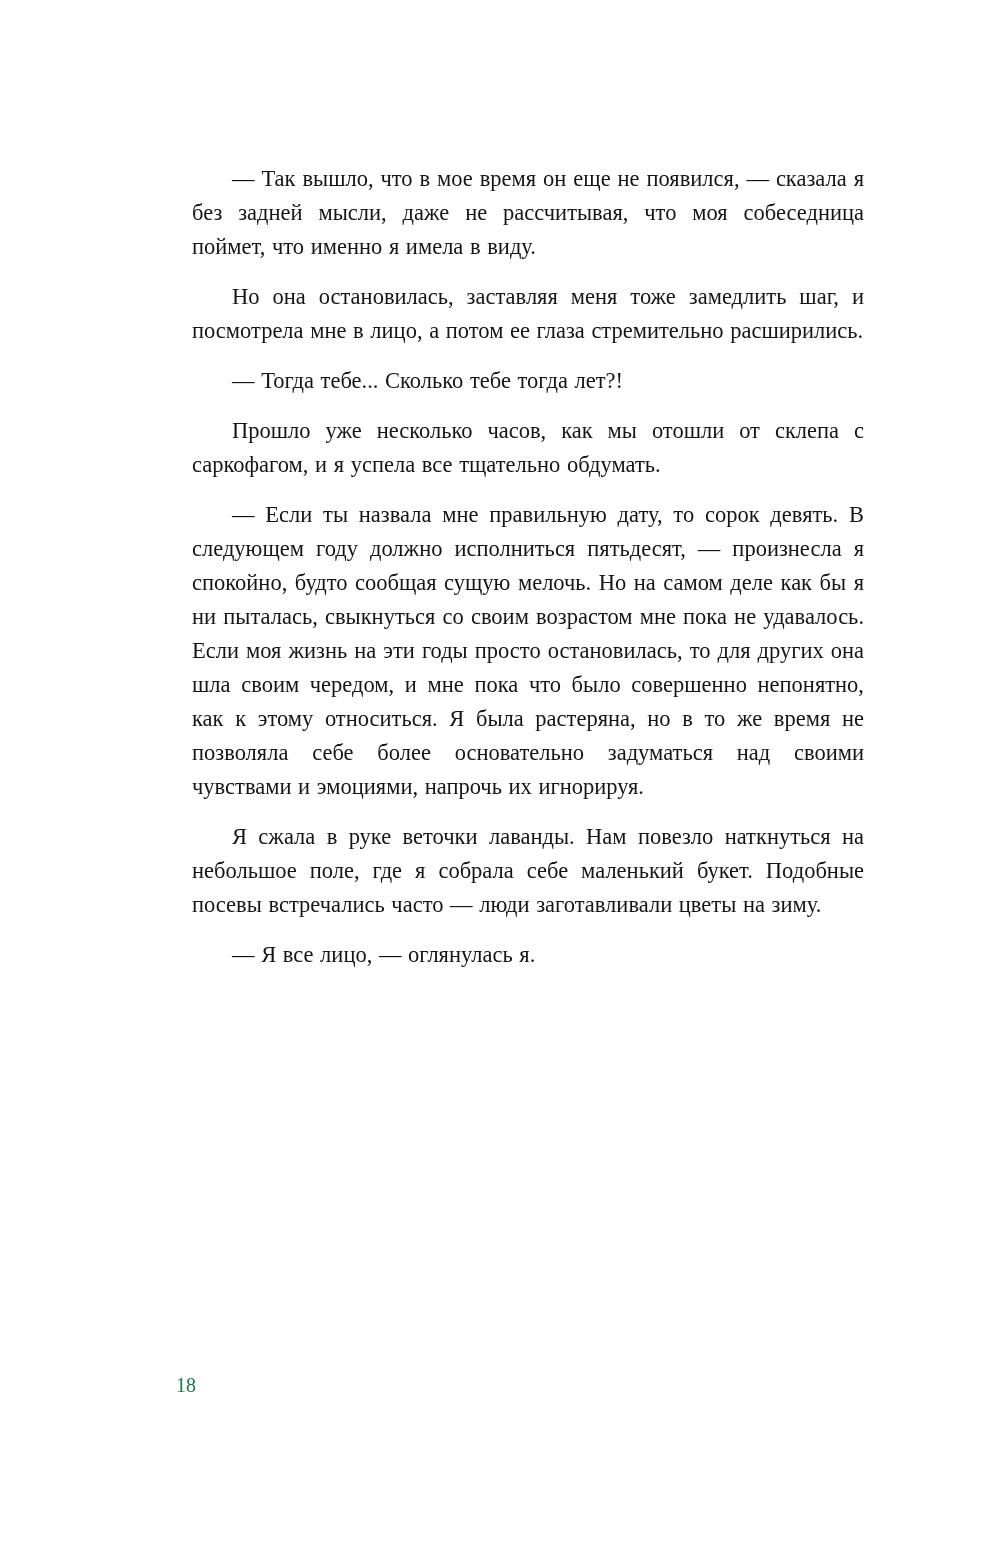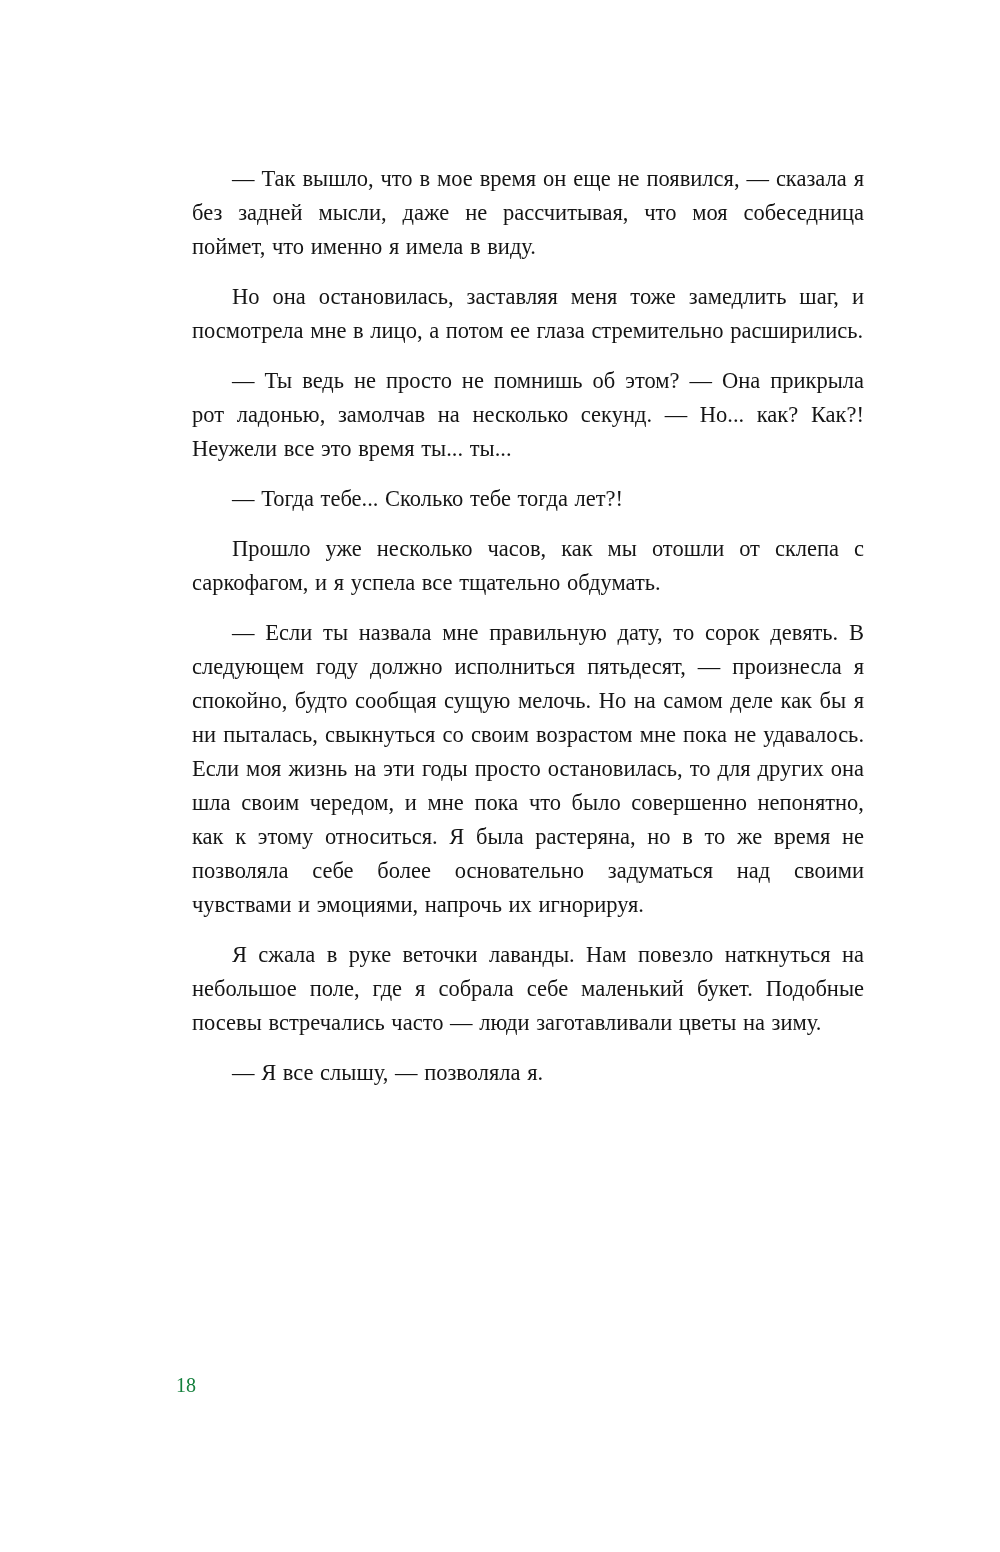--- a/index.html
+++ b/index.html
@@ -40,22 +40,21 @@
     color: #15803d;
   }
 </style>
 </head>
 <body>
 
 <div class="book-page">
   <div class="text-block">
     <p>— Так вышло, что в мое время он еще не появился, — сказала я без задней мысли, даже не рассчитывая, что моя собеседница поймет, что именно я имела в виду.</p>
     <p>Но она остановилась, заставляя меня тоже замедлить шаг, и посмотрела мне в лицо, а потом ее глаза стремительно расширились.</p>
-    <p>— Ты ведь не просто не помнишь об этом? — Она прикрыла рот ладонью, замолчав на несколько секунд. — Но... как? Как?! Неужели все это время ты... ты...</p>
     <p>— Тогда тебе... Сколько тебе тогда лет?!</p>
     <p>Прошло уже несколько часов, как мы отошли от склепа с саркофагом, и я успела все тщательно обдумать.</p>
     <p>— Если ты назвала мне правильную дату, то сорок девять. В следующем году должно исполниться пятьдесят, — произнесла я спокойно, будто сообщая сущую мелочь. Но на самом деле как бы я ни пыталась, свыкнуться со своим возрастом мне пока не удавалось. Если моя жизнь на эти годы просто остановилась, то для других она шла своим чередом, и мне пока что было совершенно непонятно, как к этому относиться. Я была растеряна, но в то же время не позволяла себе более основательно задуматься над своими чувствами и эмоциями, напрочь их игнорируя.</p>
     <p>Я сжала в руке веточки лаванды. Нам повезло наткнуться на небольшое поле, где я собрала себе маленький букет. Подобные посевы встречались часто — люди заготавливали цветы на зиму.</p>
-    <p>— Я все слышу, — позволяла я.</p>
+    <p>— Я все лицо, — оглянулась я.</p>
   </div>
 </div>
 
 <div class="page-number">18</div>
 
 </body></html>

